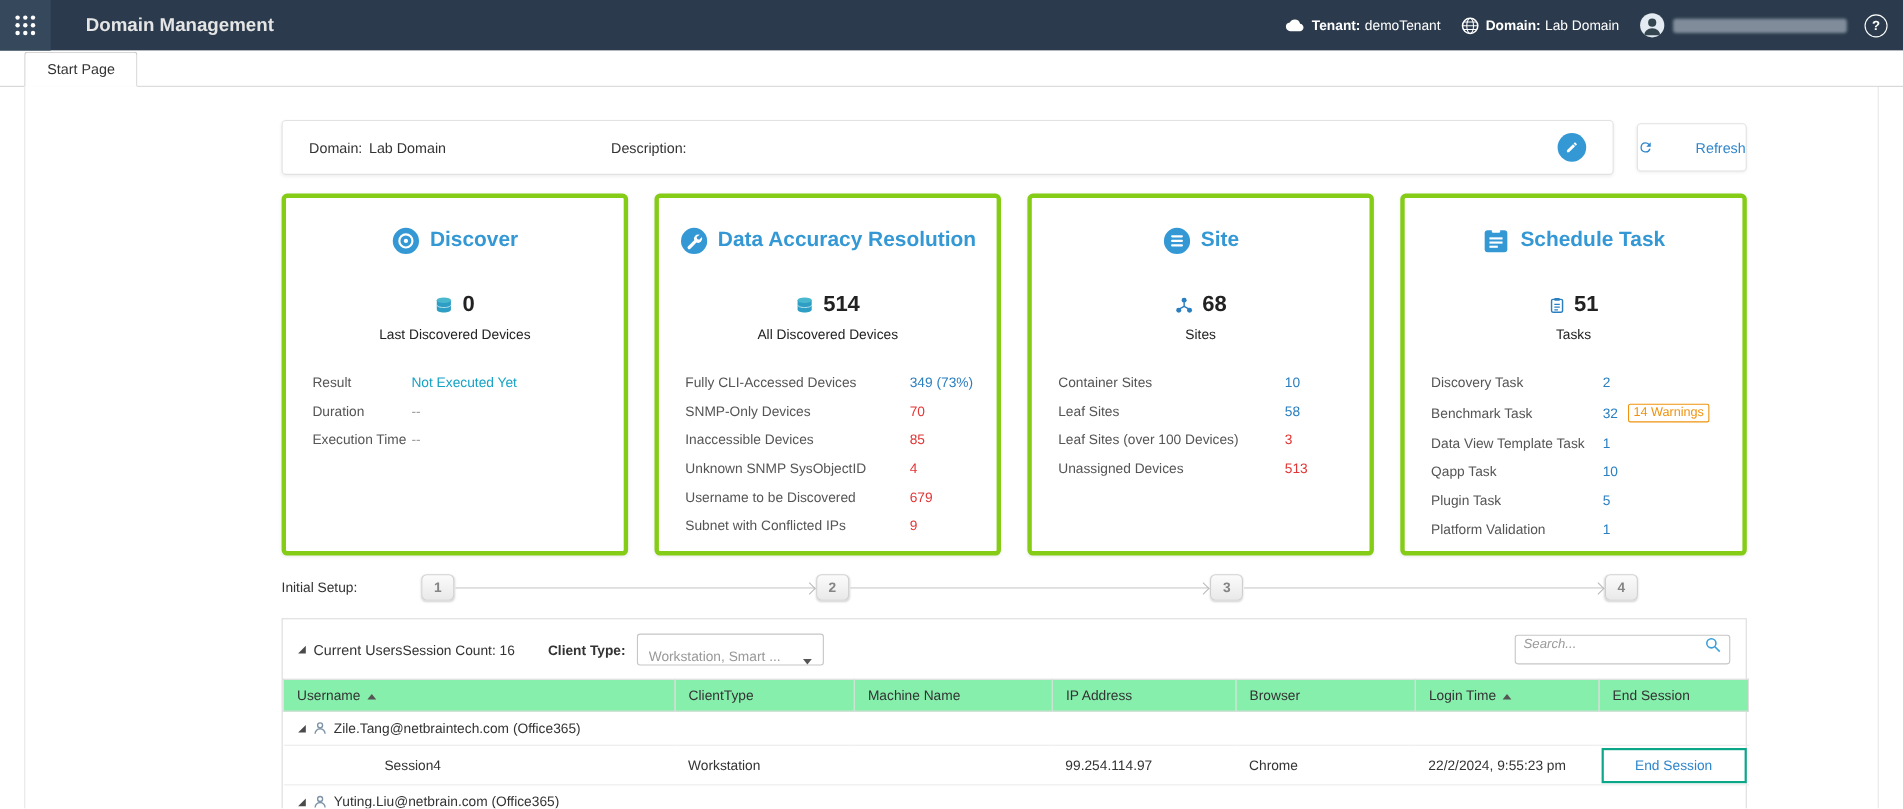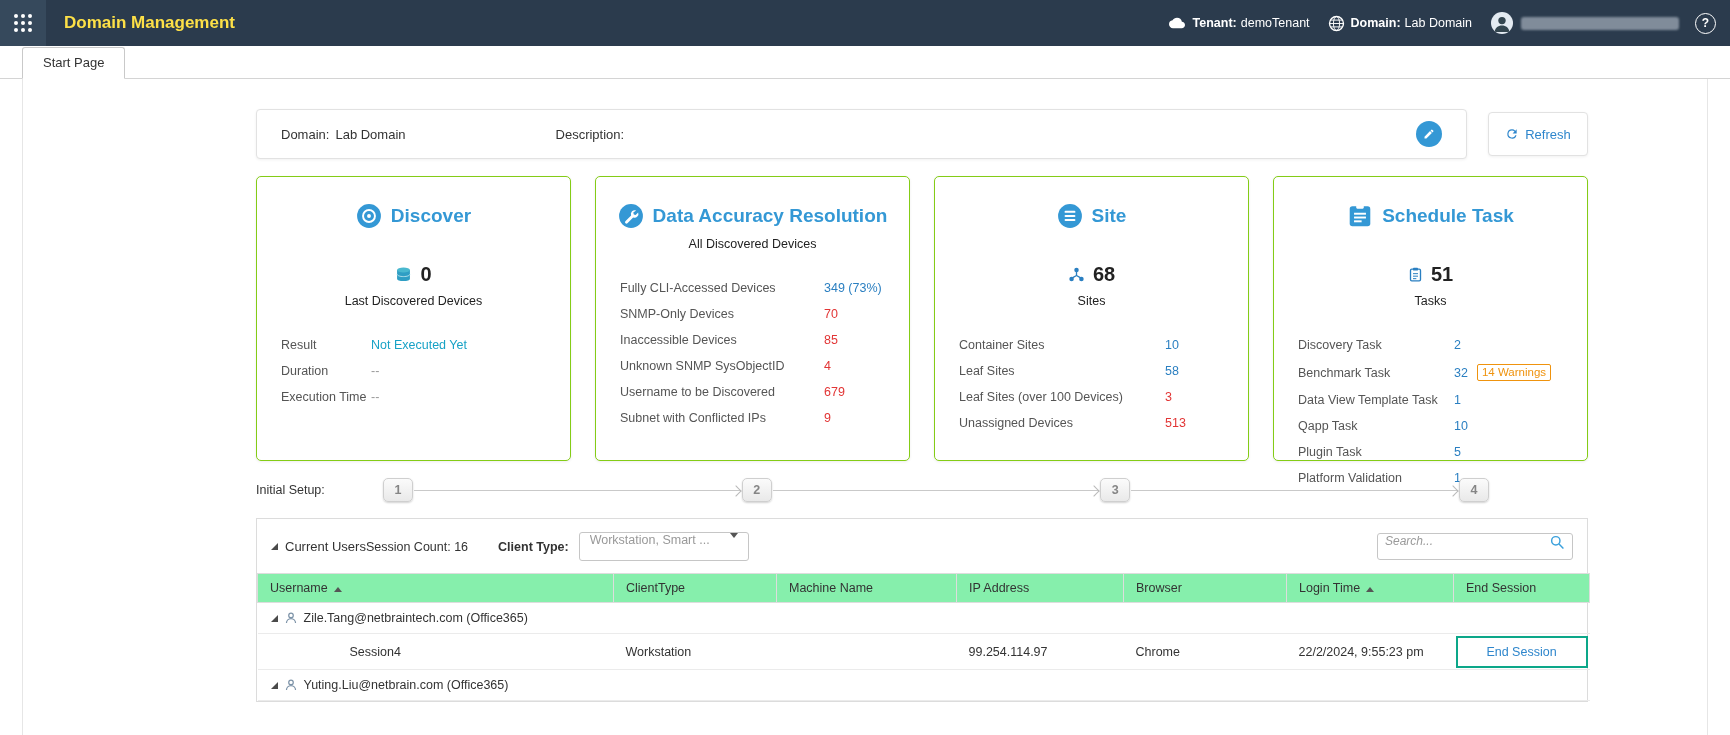--- a/index.html
+++ b/index.html
@@ -4,21 +4,21 @@
 <style>
 *{box-sizing:border-box;margin:0;padding:0}
 html,body{width:1730px;height:735px;overflow:hidden;background:#fff;
   font-family:"Liberation Sans",sans-serif;color:#333}
 
 
 .topbar{height:46px;background:var(--topbar,#2b3b4d);display:flex;align-items:center}
 .apps-btn{width:46px;height:46px;background:#36495c;display:flex;align-items:center;justify-content:center;cursor:pointer}
 .dots{display:grid;grid-template-columns:repeat(3,4px);grid-auto-rows:4px;gap:3px}
 .dots i{background:#fff;border-radius:50%}
-.topbar-title{margin-left:18px;font-size:17px;font-weight:bold;color:#fde047}
+.topbar-title{margin-left:32px;font-size:17px;font-weight:bold;color:#e5e5e5}
 .topbar-right{margin-left:auto;display:flex;align-items:center;color:#fff;font-size:12.5px;padding-right:14px}
 .tb-icon{display:flex;margin-right:6px}
 .tb-label{font-weight:bold;margin-right:4px}
 .tb-value{margin-right:18px}
 .tb-avatar{display:flex;margin-right:7px;cursor:pointer}
 .redacted{width:158px;height:13px;border-radius:3px;background:rgba(198,208,218,.55);filter:blur(1.3px);margin-right:16px}
 .help-icon{width:21px;height:21px;border:1.5px solid #fff;border-radius:50%;display:flex;align-items:center;justify-content:center;font-size:12px;font-weight:bold;cursor:pointer}
 
 
 .tabbar{height:33px;background:#fff;display:flex;align-items:flex-end;padding-left:22px;border-bottom:1px solid #d4d4d4}
@@ -29,25 +29,25 @@
 
 
 .domain-row{display:flex;gap:21px;align-items:center}
 .domain-bar{width:1211px;height:50px;border:1px solid #e2e2e2;border-radius:4px;box-shadow:0 1px 3px rgba(0,0,0,.06);
   display:flex;align-items:center;padding:0 24px;font-size:13px;background:#fff}
 .d-label{margin-right:6px}
 .desc{margin-left:150px}
 .edit-btn{margin-left:auto;width:26px;height:26px;border:none;border-radius:50%;background:var(--accent,#3498d5);
   display:flex;align-items:center;justify-content:center;cursor:pointer}
 .refresh-btn{flex:1;height:44px;background:#fff;border:1px solid #e2e2e2;border-radius:4px;box-shadow:0 1px 3px rgba(0,0,0,.06);
-  display:flex;align-items:center;justify-content:center;gap:6px;color:var(--link,#2e86cc);font-size:13px;font-family:inherit;cursor:pointer}
+  display:flex;align-items:center;justify-content:space-between;gap:6px;color:var(--link,#2e86cc);font-size:13px;font-family:inherit;cursor:pointer}
 
 
 .cards-row{display:flex;gap:24px;margin-top:17px}
-.card{width:315px;height:285px;border:1px solid #84cc16;border-radius:5px;box-shadow:0 1px 3px rgba(0,0,0,.07);
+.card{width:315px;height:329px;border:4px solid #84cc16;border-radius:5px;box-shadow:0 1px 3px rgba(0,0,0,.07);
   padding-top:26px;background:#fff}
 .card-title{display:flex;align-items:center;justify-content:center;gap:9px;color:var(--accent,#3498d5);
   font-size:19px;font-weight:bold;cursor:pointer;white-space:nowrap}
 .cicon{display:flex}
 .metric{display:flex;align-items:center;justify-content:center;gap:8px;margin-top:34px}
 .micon{display:flex}
 .mval{font-size:20px;font-weight:bold;color:#222}
 .mlabel{text-align:center;font-size:12.5px;margin-top:8px;color:#222}
 .rows{margin-top:30px;padding:0 24px;display:flex;flex-direction:column;gap:12px}
 .crow{display:flex;align-items:center;font-size:12.5px;color:#555;white-space:nowrap}
@@ -76,21 +76,21 @@
   border-top:1px solid #b9b9b9;border-right:1px solid #b9b9b9;transform:rotate(45deg)}
 
 
 .users-panel{width:1332px;margin-top:16px;border:1px solid #dcdcdc;background:#fff}
 .users-header{display:flex;align-items:center;padding:13px 14px 12px}
 .tri{width:0;height:0;border-bottom:7px solid #4a4a4a;border-left:7px solid transparent;display:inline-block;cursor:pointer}
 .u-title{font-size:13px;margin-left:7px}
 .u-count{font-size:12.5px;}
 .u-ct-label{font-size:12.5px;font-weight:bold;margin-left:30px}
 .dropdown{width:170px;height:29px;border:1px solid #c6c6c6;border-radius:3px;margin-left:10px;display:flex;
-  align-items:flex-start;padding:0 10px;cursor:pointer;background:#fff}
+  align-items:flex-end;padding:0 10px;cursor:pointer;background:#fff}
 .dd-text{color:#999;font-size:12.5px;flex:1;overflow:hidden;white-space:nowrap}
 .dd-chevron{width:0;height:0;border-left:4.5px solid transparent;border-right:4.5px solid transparent;border-top:5px solid #555}
 .search-box{margin-left:auto;width:196px;height:27px;border:1px solid #c6c6c6;border-radius:3px;display:flex;
   align-items:flex-start;padding:0 7px;background:#fff}
 .search-input{flex:1;border:none;outline:none;font-size:12px;font-style:italic;color:#555;font-family:inherit;min-width:0;background:transparent}
 .search-input::placeholder{color:#9a9a9a;font-style:italic}
 .search-icon{display:flex;cursor:pointer}
 
 .users-table{width:100%;border-collapse:collapse;table-layout:fixed;font-size:12.5px}
 .users-table th{background:#86efac;border:1px solid #ddd;height:29px;text-align:left;padding:0 12px;
@@ -234,20 +234,30 @@
         </section>
         <section class="card card-1">
           <div class="card-title">
             <span class="cicon">
               <svg viewBox="0 0 24 24" width="26" height="26">
                 <circle cx="12" cy="12" r="11" fill="var(--accent,#3498d5)"></circle>
                 <path d="M16.8 6.9a3.6 3.6 0 0 0-4.7 4.6l-5.3 5.3a1.35 1.35 0 0 0 1.9 1.9l5.3-5.3a3.6 3.6 0 0 0 4.6-4.7l-2.3 2.3-1.7-.5-.5-1.7z" fill="#fff"></path>
               </svg>
             </span>
             <span>Data Accuracy Resolution</span>
+          </div>
+          <div class="metric">
+            <span class="micon">
+              <svg viewBox="0 0 18 18" width="17" height="17">
+                <path d="M2.2 4.2v9.2c0 1.5 3 2.6 6.8 2.6s6.8-1.1 6.8-2.6V4.2z" fill="#2f9ec4"></path>
+                <ellipse cx="9" cy="4.2" rx="6.8" ry="2.6" fill="#49b8cf"></ellipse>
+                <path d="M2.2 8.6c0 1.5 3 2.6 6.8 2.6s6.8-1.1 6.8-2.6" fill="none" stroke="#bfe6ef" stroke-width="0.9"></path>
+              </svg>
+            </span>
+            <span class="mval">514</span>
           </div>
           <div class="mlabel">All Discovered Devices</div>
           <div class="rows">
             <div class="crow">
               <span class="rlabel">Fully CLI-Accessed Devices</span>
               <span class="rval blue">349 (73%)</span>
             </div>
             <div class="crow">
               <span class="rlabel">SNMP-Only Devices</span>
               <span class="rval red">70</span>

